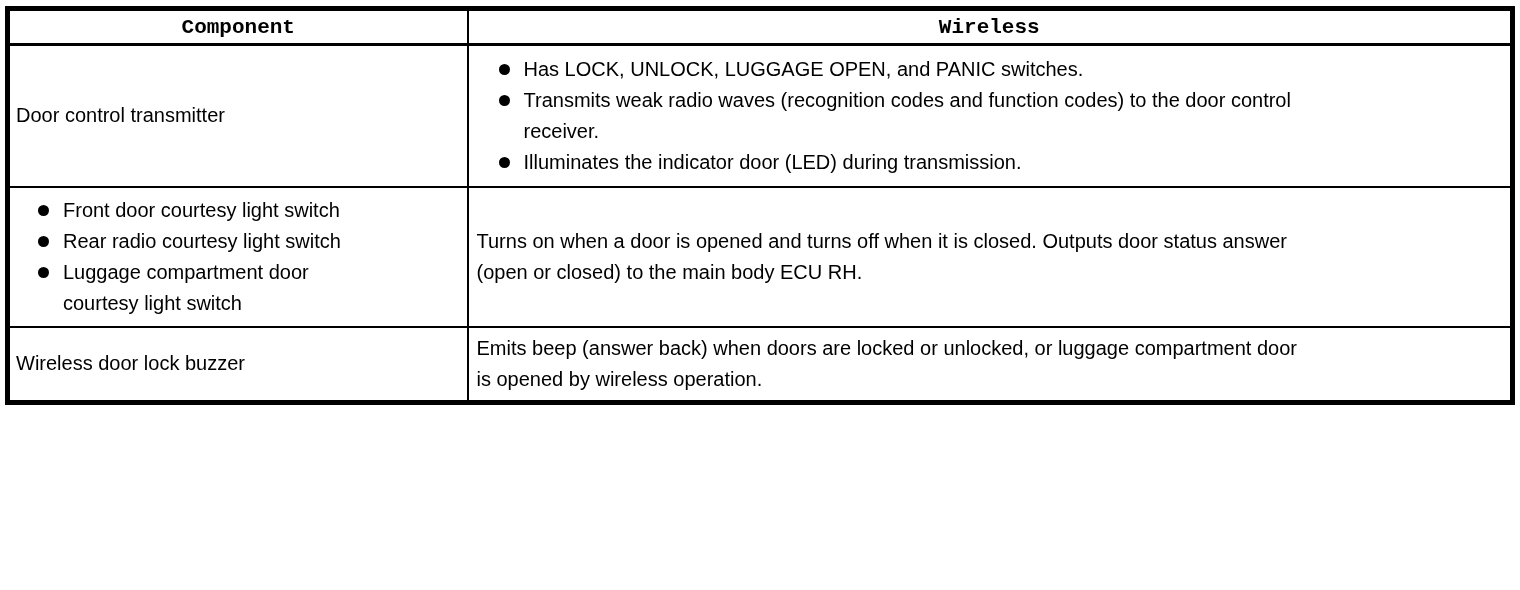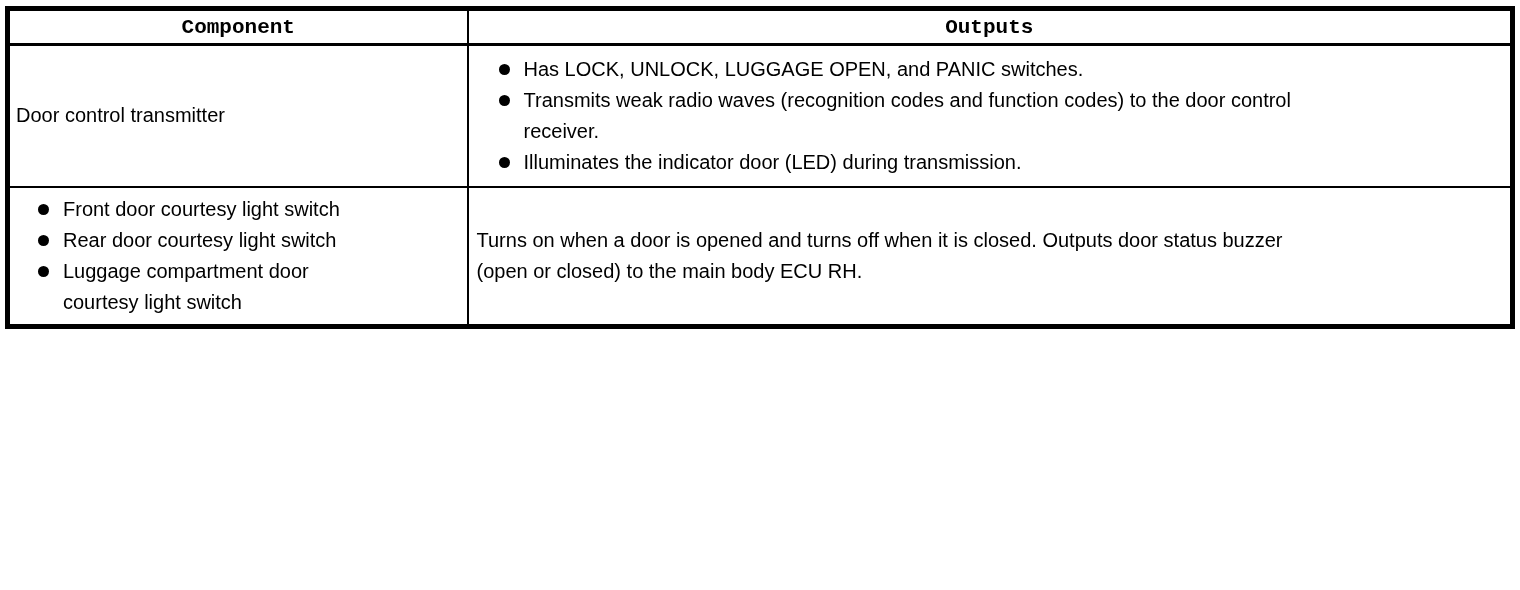--- a/index.html
+++ b/index.html
@@ -70,21 +70,21 @@
 
 <div class="sheet">
   <table class="spec-table">
     <colgroup>
         <col class="col-component">
         <col class="col-function">
       </colgroup>
     <thead>
       <tr>
         <th>Component</th>
-        <th>Outputs</th>
+        <th>Wireless</th>
       </tr>
     </thead>
     <tbody>
 
       <tr class="r1">
         <td class="component-cell">
           <span class="line">Door control transmitter</span>
         </td>
         <td class="function-cell">
           <div class="bullet-item">
@@ -114,35 +114,44 @@
         <td class="component-cell">
           <div class="bullet-item">
             <span class="bullet-marker"></span>
             <span class="bullet-lines">
               <span class="line">Front door courtesy light switch</span>
             </span>
           </div>
           <div class="bullet-item">
             <span class="bullet-marker"></span>
             <span class="bullet-lines">
-              <span class="line">Rear door courtesy light switch</span>
+              <span class="line">Rear radio courtesy light switch</span>
             </span>
           </div>
           <div class="bullet-item">
             <span class="bullet-marker"></span>
             <span class="bullet-lines">
               <span class="line">Luggage compartment door</span>
               <span class="line">courtesy light switch</span>
             </span>
           </div>
         </td>
         <td class="function-cell">
-          <span class="line">Turns on when a door is opened and turns off when it is closed. Outputs door status buzzer</span>
+          <span class="line">Turns on when a door is opened and turns off when it is closed. Outputs door status answer</span>
           <span class="line">(open or closed) to the main body ECU RH.</span>
         </td>
       </tr>
 
 
+      <tr class="r5">
+        <td class="component-cell">
+          <span class="line">Wireless door lock buzzer</span>
+        </td>
+        <td class="function-cell">
+          <span class="line">Emits beep (answer back) when doors are locked or unlocked, or luggage compartment door</span>
+          <span class="line">is opened by wireless operation.</span>
+        </td>
+      </tr>
 
 
     </tbody>
   </table>
 </div>
 
 </body></html>

